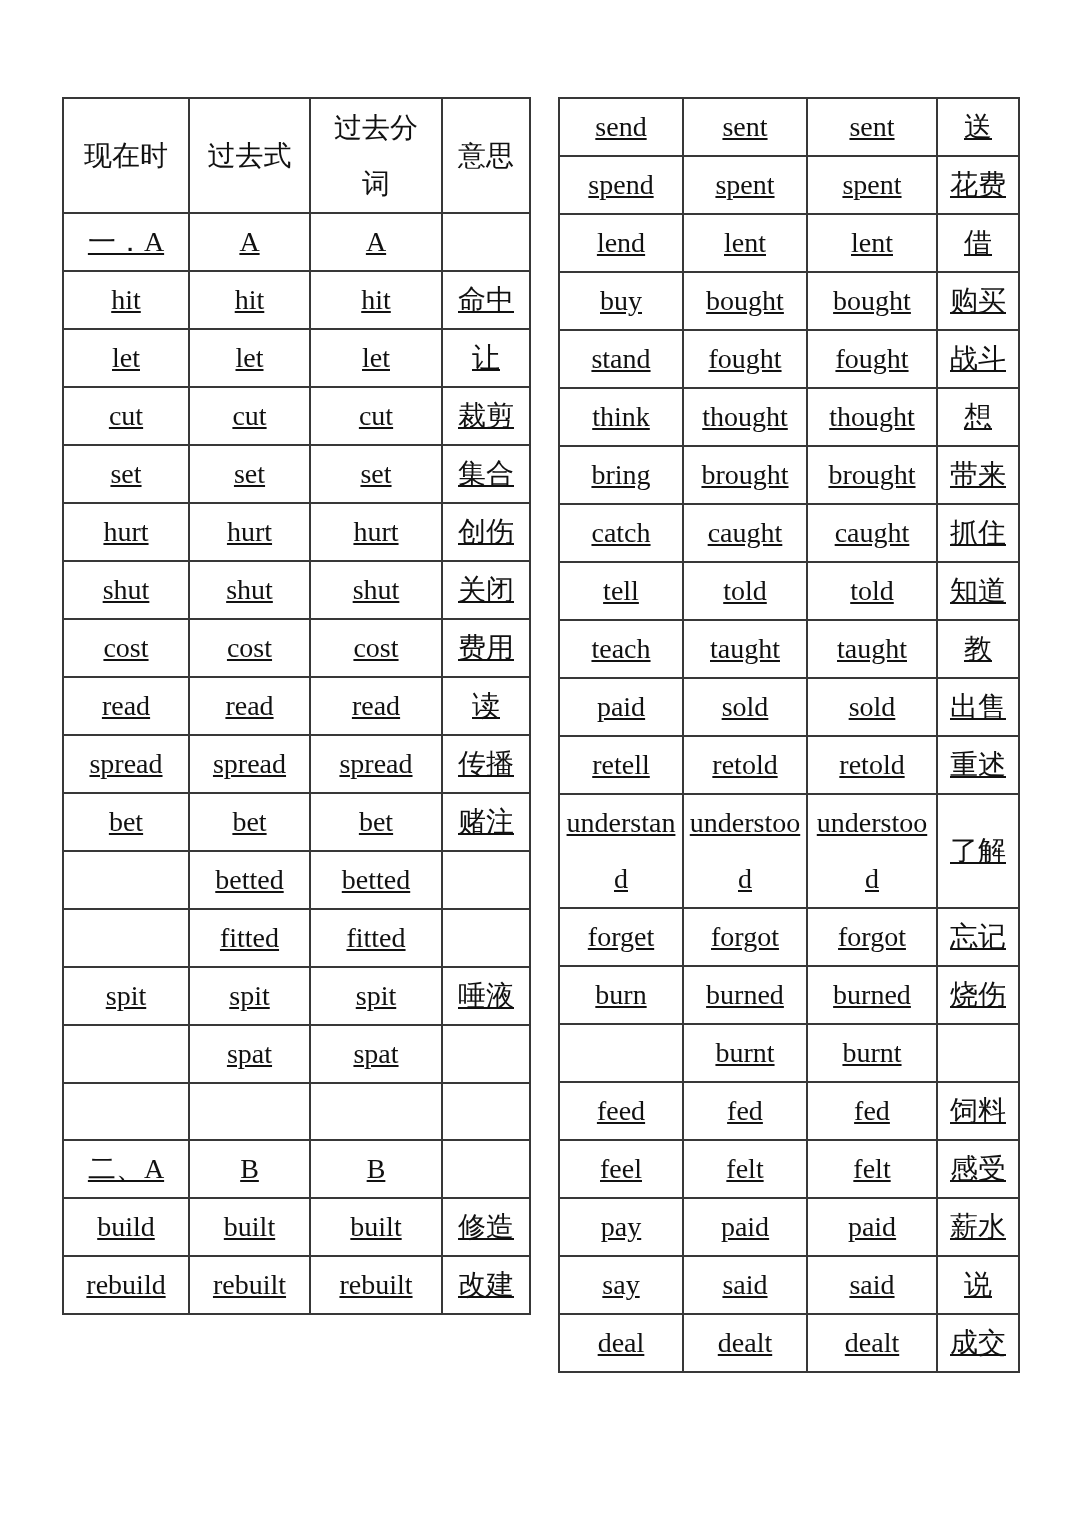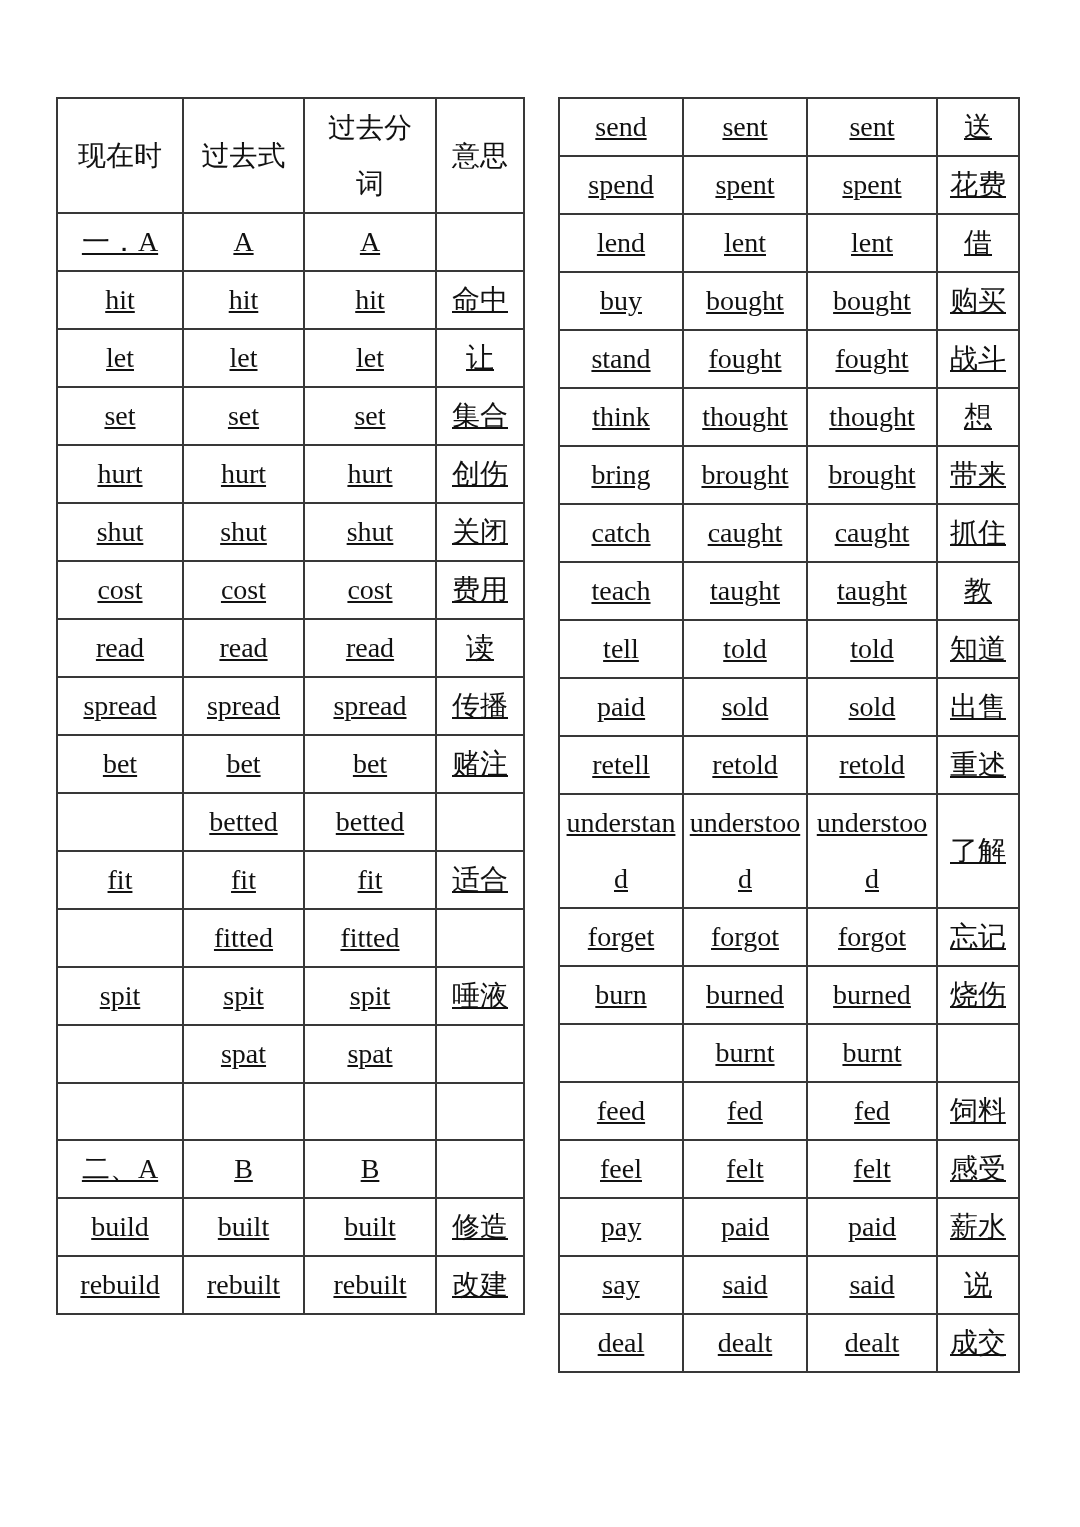--- a/index.html
+++ b/index.html
@@ -18,21 +18,21 @@
     position: absolute;
     inset: 0;
     background: #ffffff;
   }
   table.verb-table {
     position: absolute;
     border-collapse: collapse;
     table-layout: fixed;
     top: 97px;
   }
-  table.verb-table.left  { left: 56px;  width: 467px; }
+  table.verb-table.left  { left: 62px;  width: 467px; }
   table.verb-table.right { left: 558px; width: 460px; }
 
   table.verb-table th,
   table.verb-table td {
     border: 2px solid #383838;
     font-size: 28px;
     line-height: 56px;
     text-align: center;
     vertical-align: middle;
     padding: 0 4px;
@@ -96,20 +96,26 @@
           <td>hit</td>
           <td>命中</td>
         </tr>
         <tr>
           <td>let</td>
           <td>let</td>
           <td>let</td>
           <td>让</td>
         </tr>
         <tr>
+          <td>cut</td>
+          <td>cut</td>
+          <td>cut</td>
+          <td>裁剪</td>
+        </tr>
+        <tr>
           <td>set</td>
           <td>set</td>
           <td>set</td>
           <td>集合</td>
         </tr>
         <tr>
           <td>hurt</td>
           <td>hurt</td>
           <td>hurt</td>
           <td>创伤</td>
@@ -142,26 +148,20 @@
           <td>bet</td>
           <td>bet</td>
           <td>bet</td>
           <td>赌注</td>
         </tr>
         <tr>
           <td></td>
           <td>betted</td>
           <td>betted</td>
           <td></td>
-        </tr>
-        <tr>
-          <td>fit</td>
-          <td>fit</td>
-          <td>fit</td>
-          <td>适合</td>
         </tr>
         <tr>
           <td></td>
           <td>fitted</td>
           <td>fitted</td>
           <td></td>
         </tr>
         <tr>
           <td>spit</td>
           <td>spit</td>
@@ -251,32 +251,32 @@
           <td>brought</td>
           <td>带来</td>
         </tr>
         <tr>
           <td>catch</td>
           <td>caught</td>
           <td>caught</td>
           <td>抓住</td>
         </tr>
         <tr>
+          <td>tell</td>
+          <td>told</td>
+          <td>told</td>
+          <td>知道</td>
+        </tr>
+        <tr>
           <td>teach</td>
           <td>taught</td>
           <td>taught</td>
           <td>教</td>
         </tr>
         <tr>
-          <td>tell</td>
-          <td>told</td>
-          <td>told</td>
-          <td>知道</td>
-        </tr>
-        <tr>
           <td>paid</td>
           <td>sold</td>
           <td>sold</td>
           <td>出售</td>
         </tr>
         <tr>
           <td>retell</td>
           <td>retold</td>
           <td>retold</td>
           <td>重述</td>

